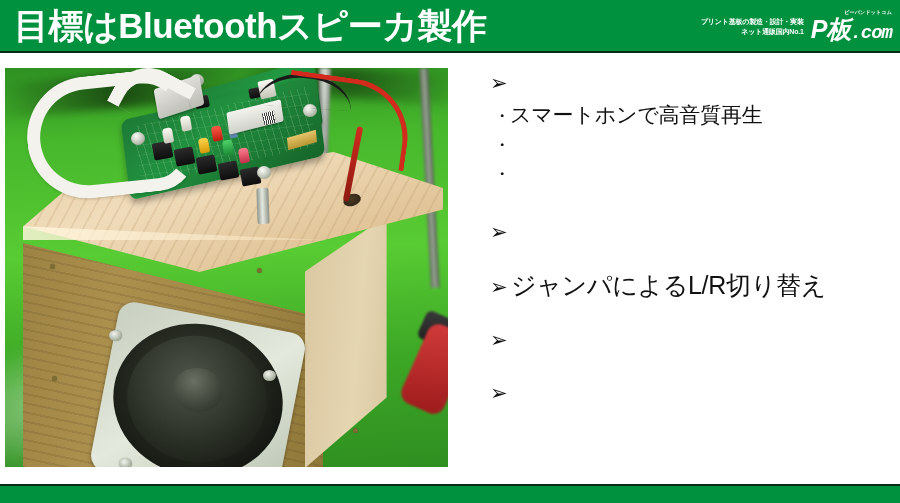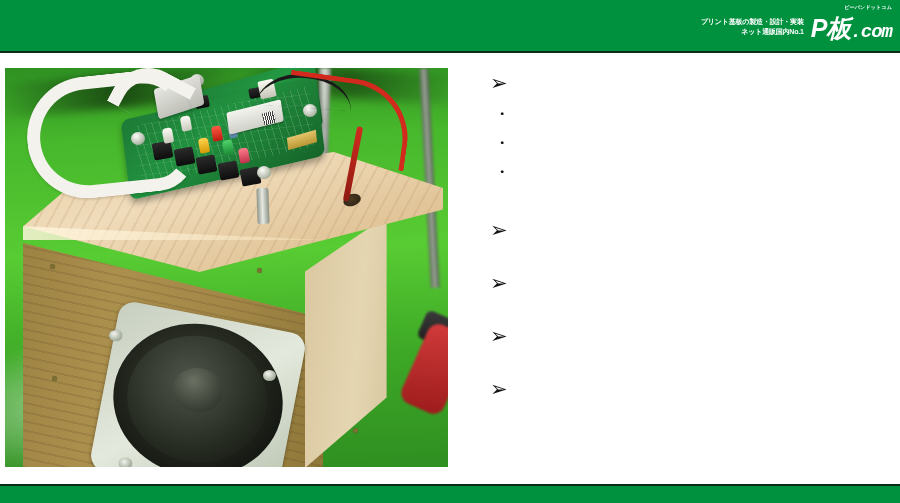--- a/index.html
+++ b/index.html
@@ -77,21 +77,21 @@
     top: 0;
     font-size: 5px;
     line-height: 6px;
     color: #ffffff;
     letter-spacing: 0.2px;
     white-space: nowrap;
     font-weight: bold;
   }
   .logo-text {
     font-size: 25px;
-    line-height: 35px;
+    line-height: 26px;
     font-weight: bold;
     color: #ffffff;
     white-space: nowrap;
     font-style: italic;
     letter-spacing: -1px;
   }
   .logo-text .dotcom {
     font-family: "Liberation Mono", "DejaVu Sans Mono", monospace;
     font-size: 19px;
     letter-spacing: -1px;
@@ -505,20 +505,21 @@
     border-top: 2px solid #0b2b16;
     box-sizing: border-box;
   }
 </style>
 </head>
 <body>
 
 <div class="slide">
 
   <div class="header-band">
+    <div class="slide-title">目標はBluetoothスピーカ製作</div>
 
     <div class="logo-block">
       <div class="logo-tagline">
         <div>プリント基板の製造・設計・実装</div>
         <div>ネット通販国内No.1</div>
       </div>
       <div class="logo-mark">
         <span class="logo-furigana">ピーバンドットコム</span>
         <span class="logo-text"><span>P板</span><span class="dotcom">.com</span></span>
       </div>
@@ -604,38 +605,40 @@
     </div>
   </div>
 
   <div class="bullets">
 
     <div class="b-main">
       <span class="marker">➢</span>
     </div>
     <div class="b-sub">
       <span class="marker">・</span>
+      <span>スマートホンで高音質再生</span>
     </div>
     <div class="b-sub">
       <span class="marker">・</span>
     </div>
     <div class="b-sub">
       <span class="marker">・</span>
     </div>
 
     <div class="gap-lg"></div>
 
     <div class="b-main">
       <span class="marker">➢</span>
     </div>
 
     <div class="gap-md"></div>
 
     <div class="b-main">
       <span class="marker">➢</span>
+      <span>ジャンパによるL/R切り替え</span>
     </div>
 
     <div class="gap-md"></div>
 
     <div class="b-main">
       <span class="marker">➢</span>
     </div>
 
     <div class="gap-md"></div>
 

